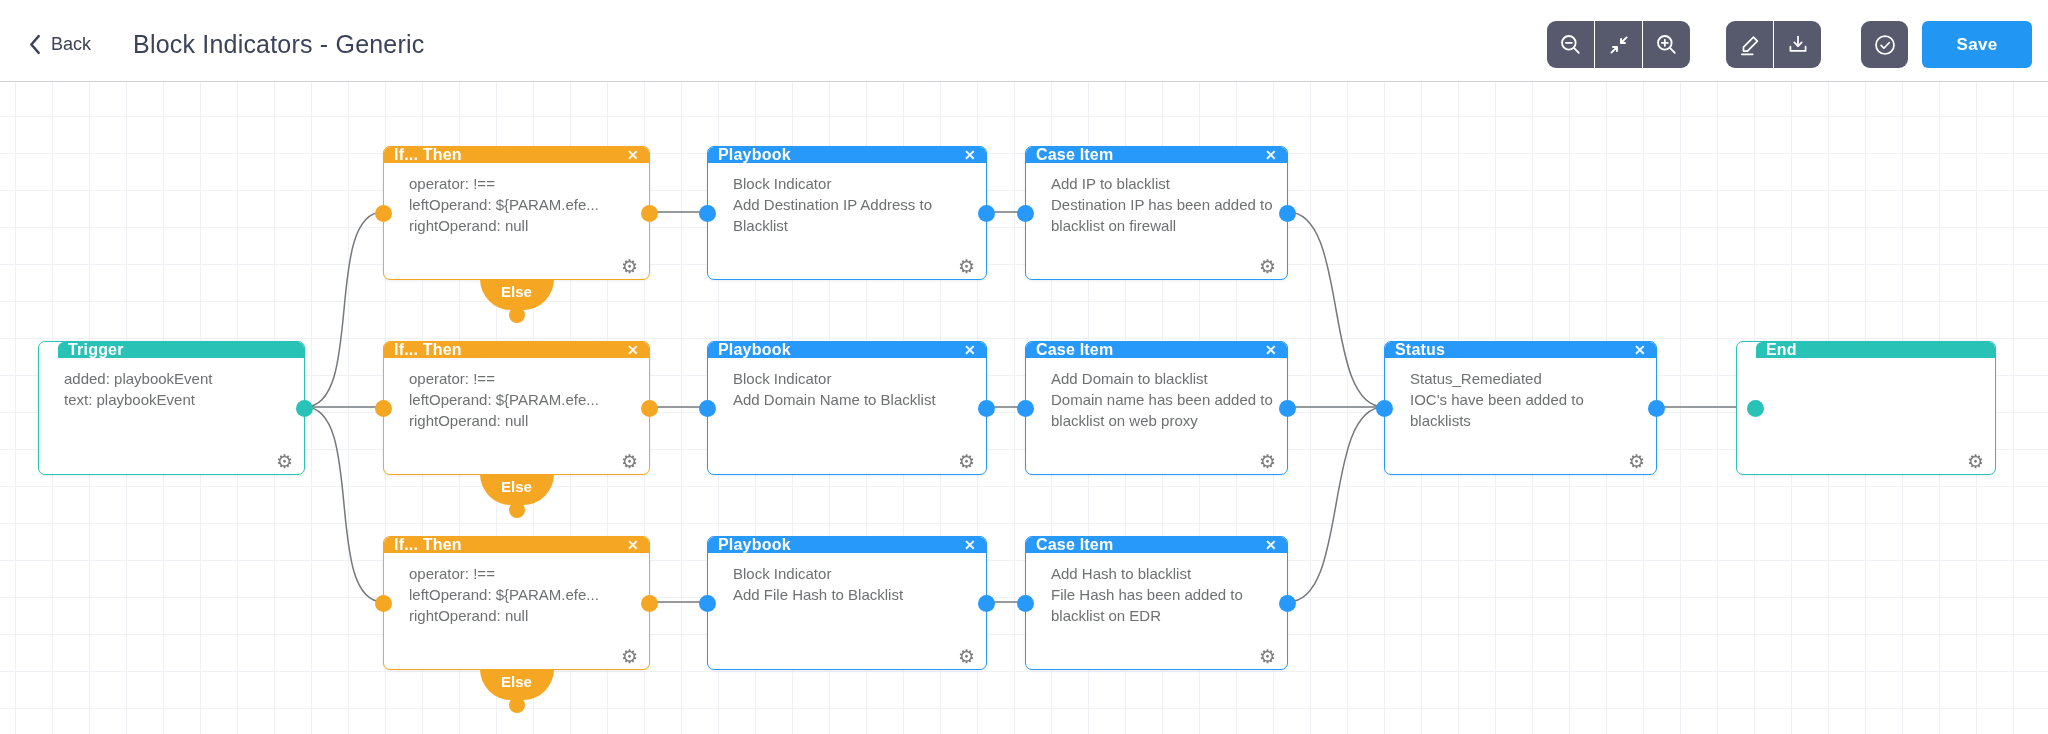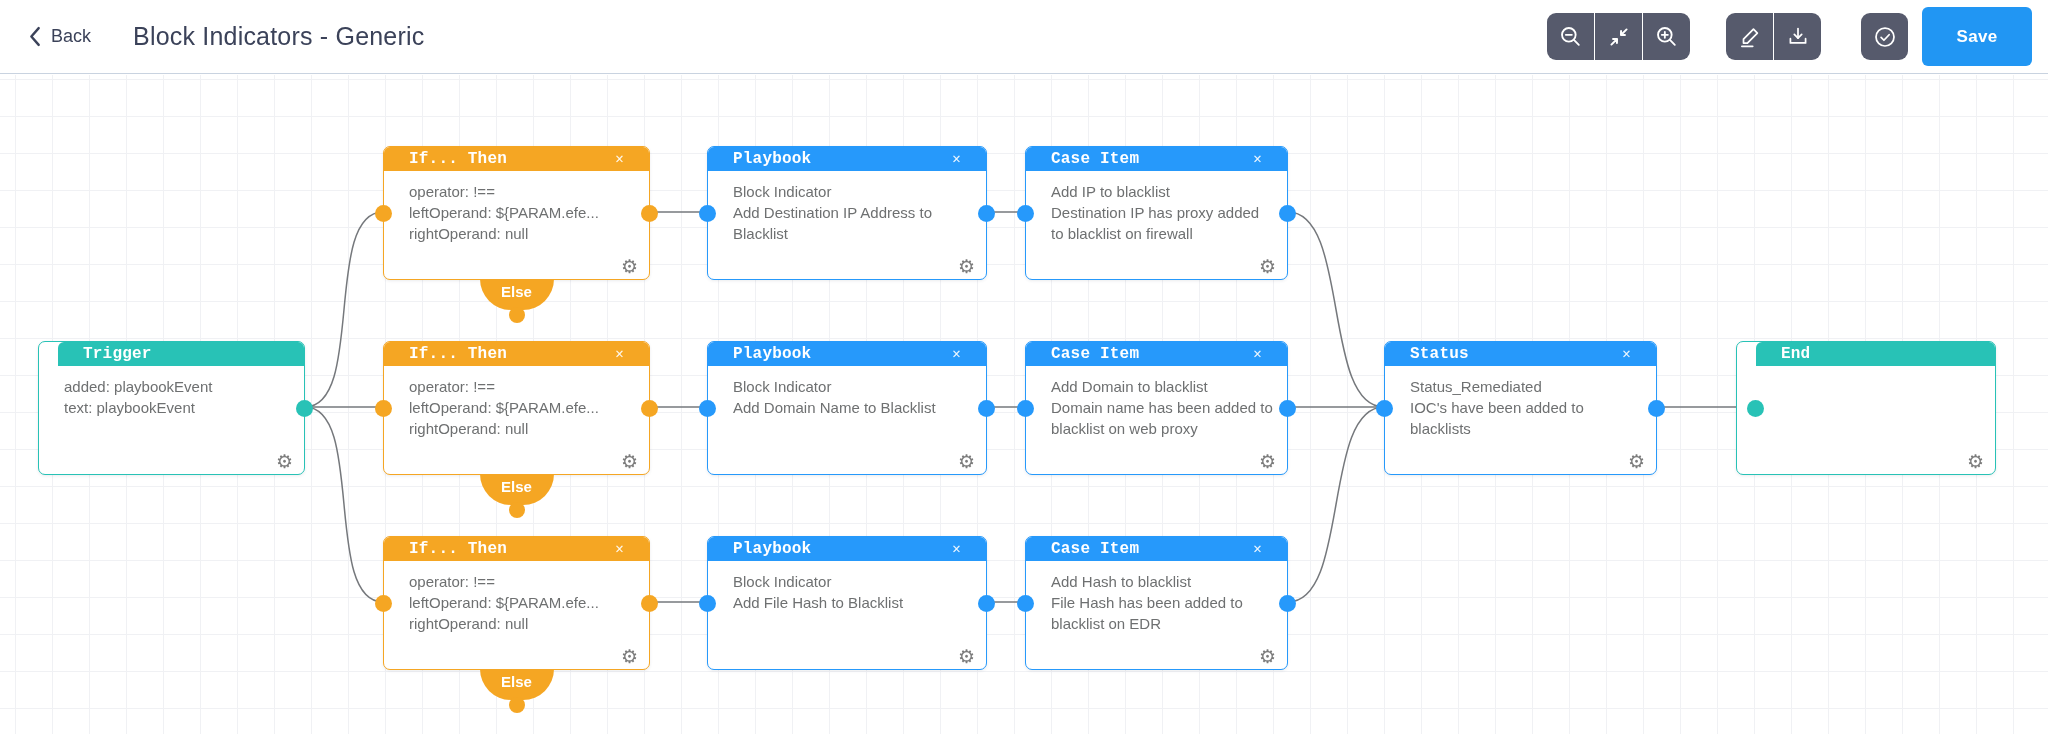--- a/index.html
+++ b/index.html
@@ -4,38 +4,38 @@
 <style>
   html,body { margin:0; padding:0; background:#e8e8e8; }
   .app {
     position:relative; width:2048px; height:734px; overflow:hidden;
     background:#ffffff; font-family:"Liberation Sans", sans-serif;
     -webkit-font-smoothing:antialiased;
   }
 
   
   .topbar {
-    position:absolute; top:0; left:0; width:100%; height:74px;
+    position:absolute; top:8px; left:0; width:100%; height:74px;
     background:#ffffff; border-bottom:1px solid #c9d3e0;
     display:flex; align-items:center; padding:0 16px 0 28px; box-sizing:border-box;
     z-index:5;
   }
   .back-btn { display:flex; align-items:center; gap:10px; cursor:pointer; color:#3b4259;
     font-size:18px; font-weight:500; background:none; border:none; padding:0; font-family:inherit; }
   .page-title { margin-left:42px; font-size:25px; font-weight:500; color:#3b4259; letter-spacing:.2px;text-align:right; }
 
   .tb-group { display:flex; gap:1px; border-radius:9px; overflow:hidden; }
   .tb-btn { width:47px; height:47px; background:#565a6c; border:none; padding:0; cursor:pointer;
     display:flex; align-items:center; justify-content:center; }
   .tb-btn svg { width:26px; height:26px; display:block; }
   .tb-single { border-radius:9px; }
   .g-zoom { margin-left:auto; }
   .g-edit { margin-left:36px; }
   .g-check { margin-left:40px; }
-  .save-btn { margin-left:14px; width:110px; height:59px; background:#2196f3; color:#fff;
+  .save-btn { margin-left:14px; width:110px; height:47px; background:#2196f3; color:#fff;
     border:none; border-radius:6px; font-size:17px; font-weight:700; font-family:inherit;
     letter-spacing:.3px; cursor:pointer; }
 
   
   .canvas {
     position:absolute; top:75px; left:0; width:2048px; height:659px;
     background:#ffffff;
     background-image:
       linear-gradient(to right, #f0f1f4 1px, transparent 1px),
       linear-gradient(to bottom, #f0f1f4 1px, transparent 1px);
@@ -51,23 +51,23 @@
     box-shadow:0 1px 3px rgba(60,70,90,.10);
   }
   .node.teal   { border-color:#28c2b6; }
   .node.orange { border-color:#f5a623; }
   .node.blue   { border-color:#2699fb; }
   .node.teal   .node-header, .node.teal   .dot { background:#28c2b6;margin-left:19px; }
   .node.orange .node-header, .node.orange .dot, .node.orange .else-tab, .node.orange .else-dot { background:#f5a623; }
   .node.blue   .node-header, .node.blue   .dot { background:#2699fb; }
 
   .node-header {
-    height:24px; border-radius:6px 6px 0 0; color:#fff;
-    display:flex; align-items:center; padding:0 25px;
-    font-size:16px; font-weight:600; letter-spacing:.2px;font-family:Liberation Mono, monospace;
+    height:16px; border-radius:6px 6px 0 0; color:#fff;
+    display:flex; align-items:center; padding:0 10px;
+    font-size:16px; font-weight:600; letter-spacing:.2px;
   }
   .close { margin-left:auto; font-size:14px; line-height:1; opacity:.92; cursor:pointer; }
   .node-body { padding:10px 14px 0 25px; font-size:15px; line-height:21px; color:#6e7071; }
   .gear { position:absolute; right:11px; bottom:3px; font-size:19px; line-height:1; color:#7c7c7c; cursor:pointer; }
 
   .dot { position:absolute; width:17px; height:17px; border-radius:50%; top:58px; cursor:crosshair; }
   .dot.in  { left:-9px; }
   .dot.out { right:-9px; }
 
   .else-tab {
@@ -279,21 +279,21 @@
       <span class="dot out"></span>
     </div>
 
     <div class="node blue" style="left:1025px;top:71px;width:263px;">
       <div class="node-header">
         <span>Case Item</span>
         <span class="close">✕</span>
       </div>
       <div class="node-body">
         <div>Add IP to blacklist</div>
-        <div>Destination IP has proxy added to blacklist on firewall</div>
+        <div>Destination IP has been added to blacklist on firewall</div>
       </div>
       <span class="gear">⚙</span>
       <span class="dot in"></span>
       <span class="dot out"></span>
     </div>
 
     <div class="node blue" style="left:1025px;top:266px;width:263px;">
       <div class="node-header">
         <span>Case Item</span>
         <span class="close">✕</span>

